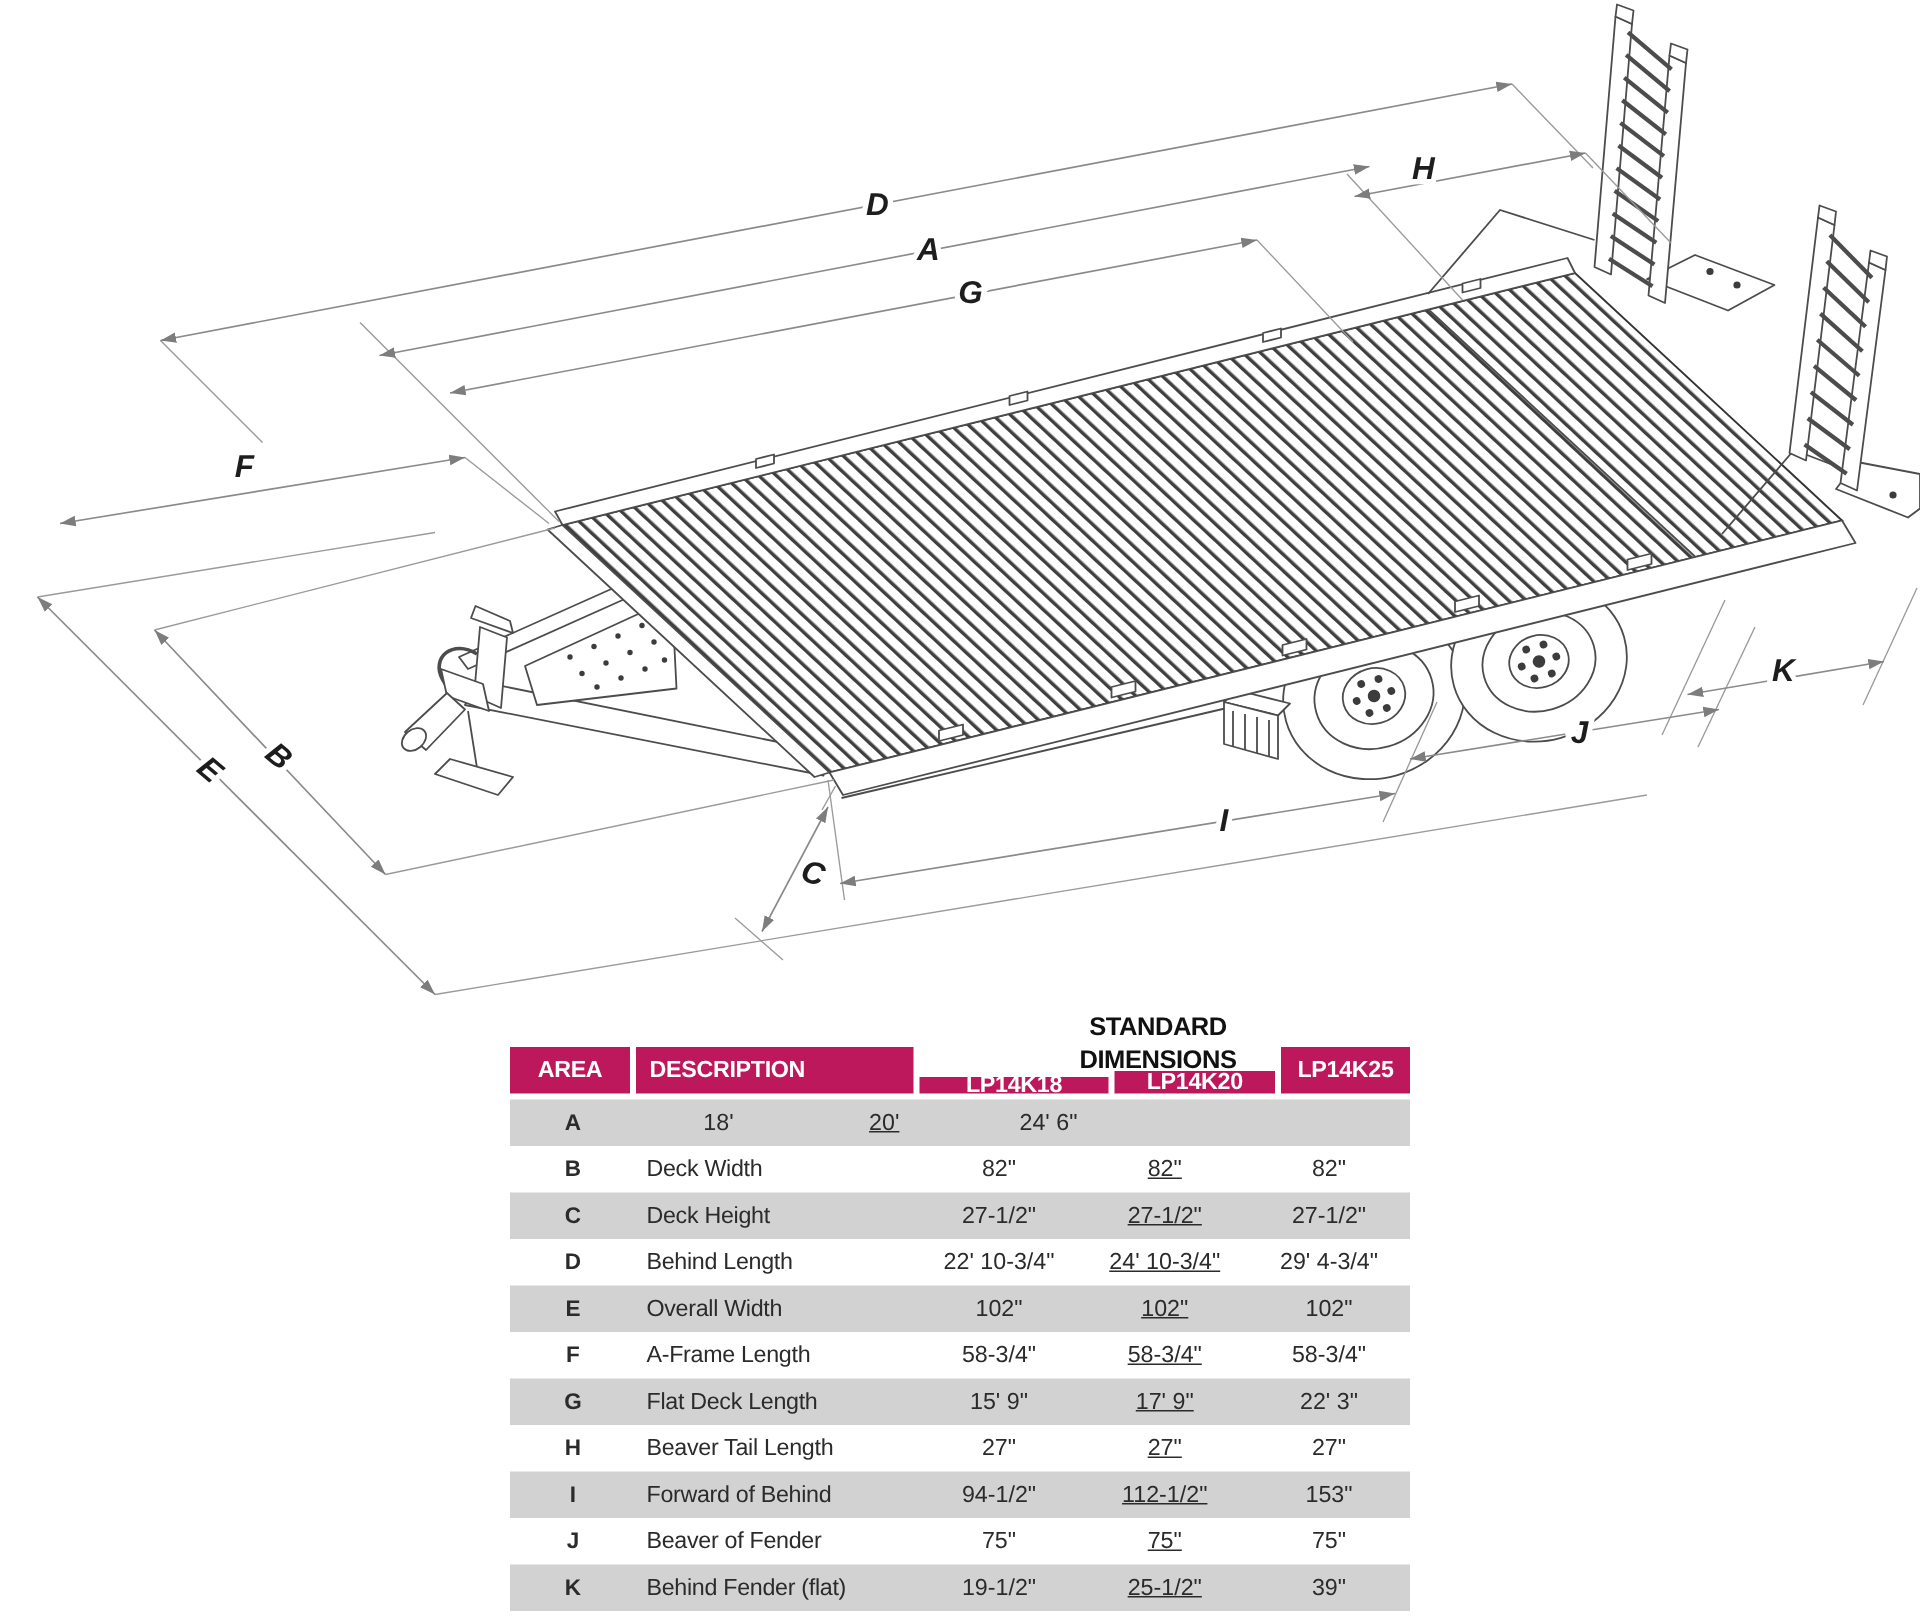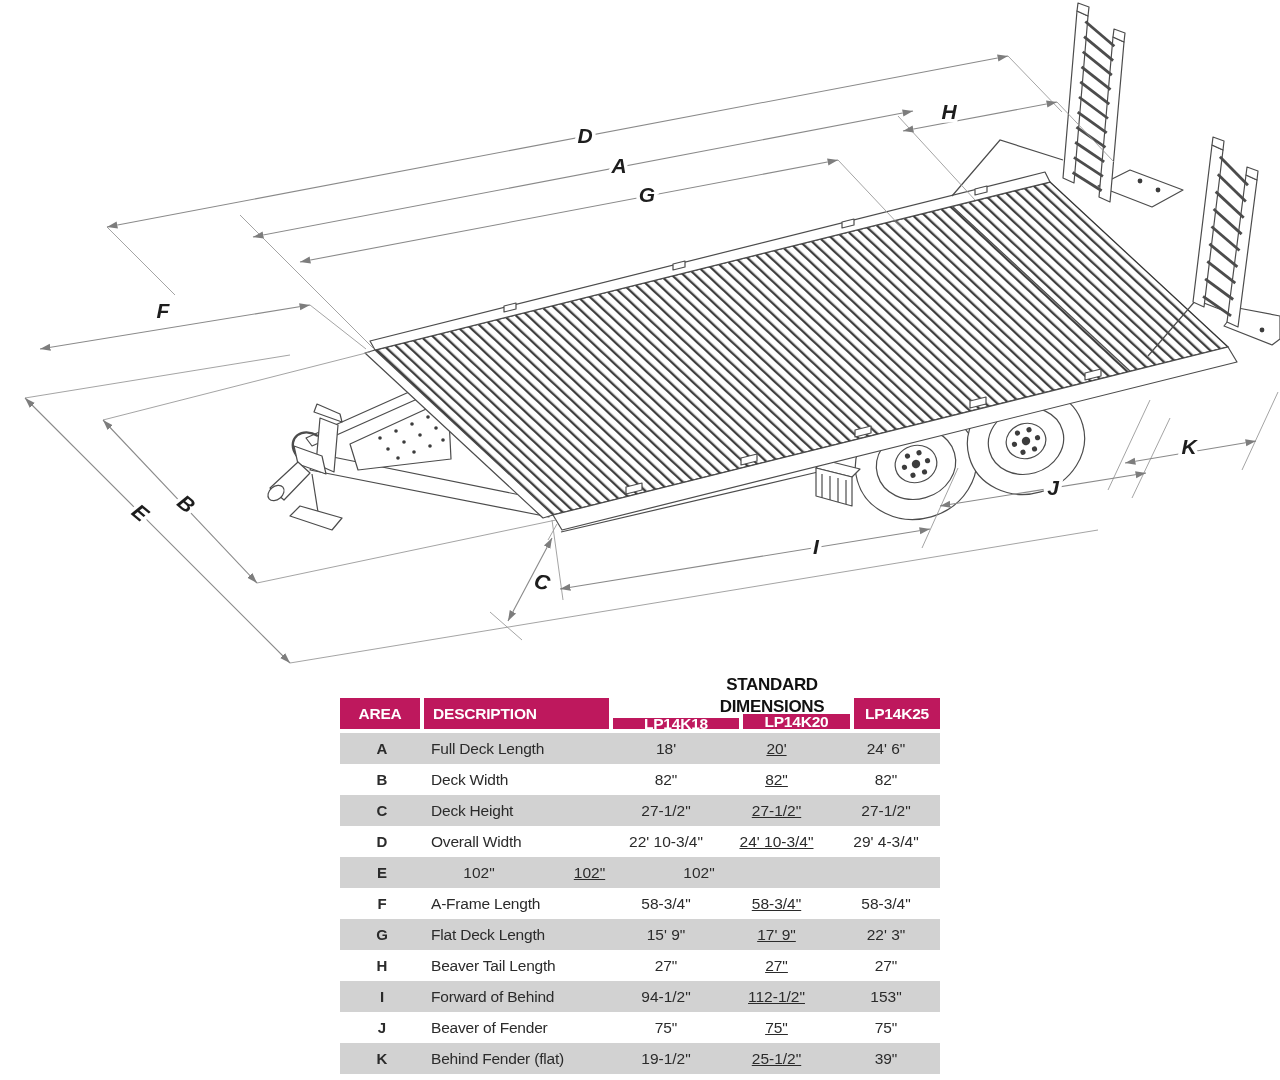--- a/index.html
+++ b/index.html
@@ -251,48 +251,48 @@
   <div class="tbl-header">
     <div class="th th-area">AREA</div>
     <div class="th th-desc">DESCRIPTION</div>
     <div class="th th-c1">LP14K18</div>
     <div class="th th-c2">LP14K20</div>
     <div class="th th-c3">LP14K25</div>
   </div>
   <div id="tbl-body">
       <div class="tr shade">
         <div class="td td-area">A</div>
-        <div class="td td-desc">Full Deck Length</div>
         <div class="td td-val0">18'</div>
         <div class="td td-val1">20'</div>
         <div class="td td-val2">24' 6"</div>
       </div>
       <div class="tr">
         <div class="td td-area">B</div>
         <div class="td td-desc">Deck Width</div>
         <div class="td td-val0">82"</div>
         <div class="td td-val1">82"</div>
         <div class="td td-val2">82"</div>
       </div>
       <div class="tr shade">
         <div class="td td-area">C</div>
         <div class="td td-desc">Deck Height</div>
         <div class="td td-val0">27-1/2"</div>
         <div class="td td-val1">27-1/2"</div>
         <div class="td td-val2">27-1/2"</div>
       </div>
       <div class="tr">
         <div class="td td-area">D</div>
-        <div class="td td-desc">Overall Width</div>
+        <div class="td td-desc">Behind Length</div>
         <div class="td td-val0">22' 10-3/4"</div>
         <div class="td td-val1">24' 10-3/4"</div>
         <div class="td td-val2">29' 4-3/4"</div>
       </div>
       <div class="tr shade">
         <div class="td td-area">E</div>
+        <div class="td td-desc">Overall Width</div>
         <div class="td td-val0">102"</div>
         <div class="td td-val1">102"</div>
         <div class="td td-val2">102"</div>
       </div>
       <div class="tr">
         <div class="td td-area">F</div>
         <div class="td td-desc">A-Frame Length</div>
         <div class="td td-val0">58-3/4"</div>
         <div class="td td-val1">58-3/4"</div>
         <div class="td td-val2">58-3/4"</div>

